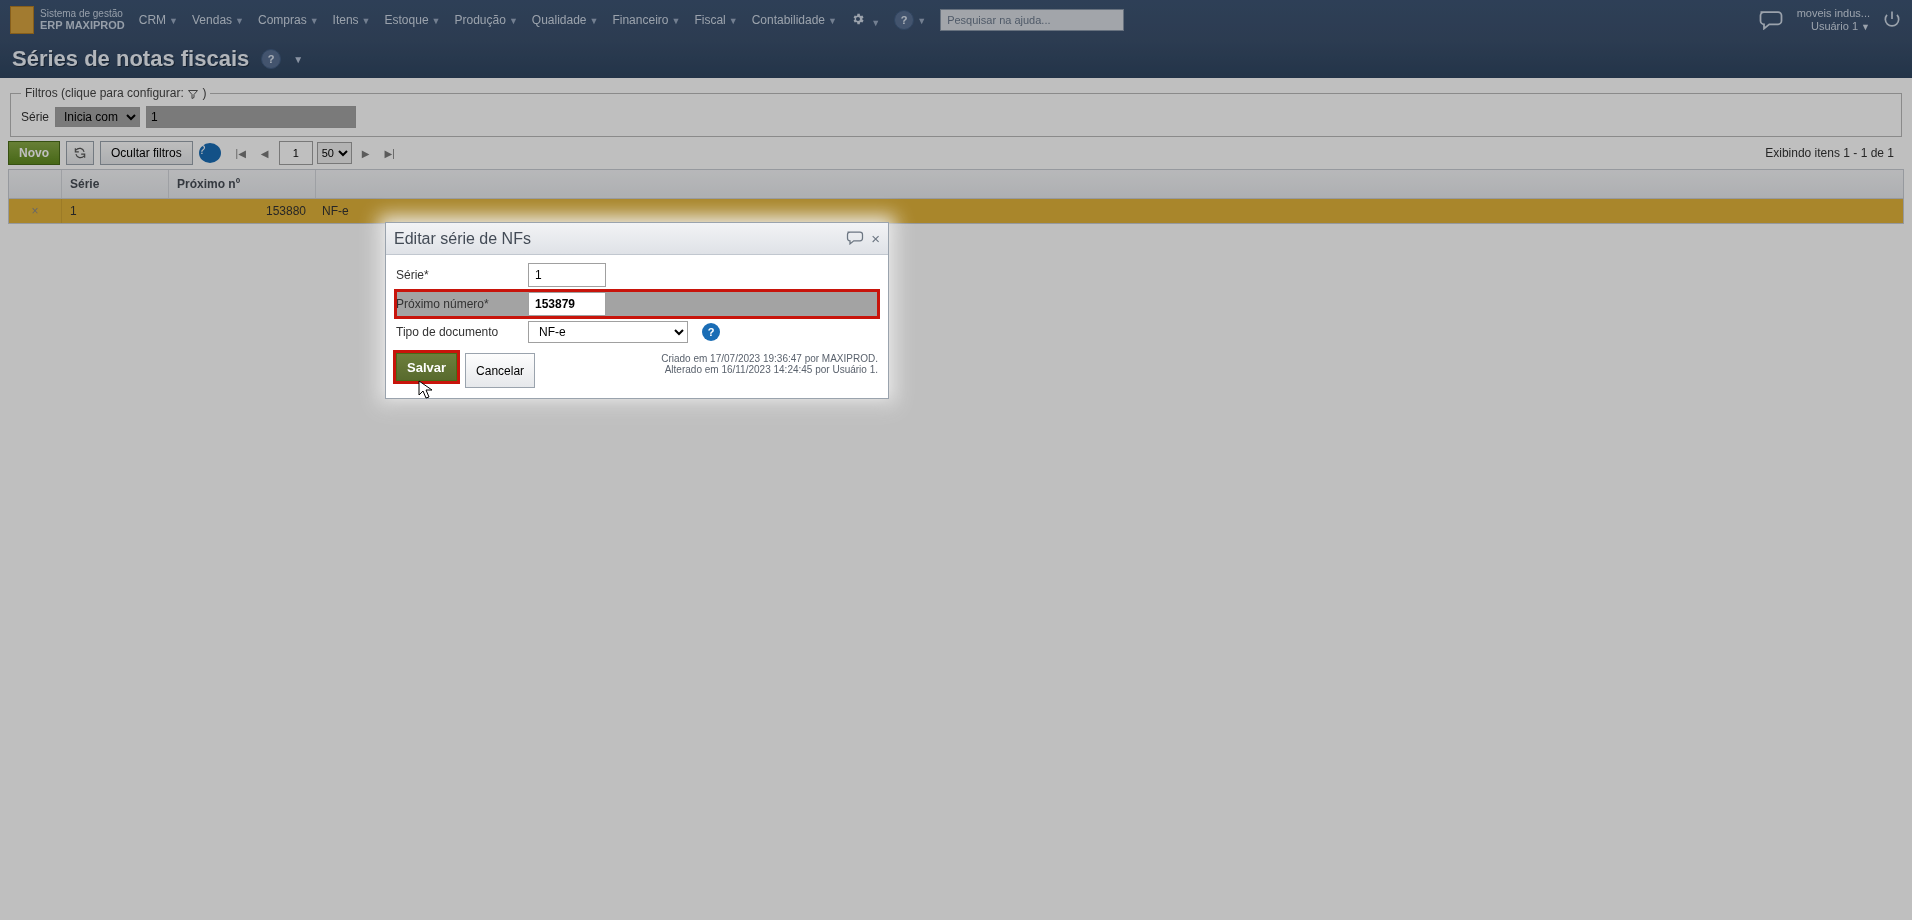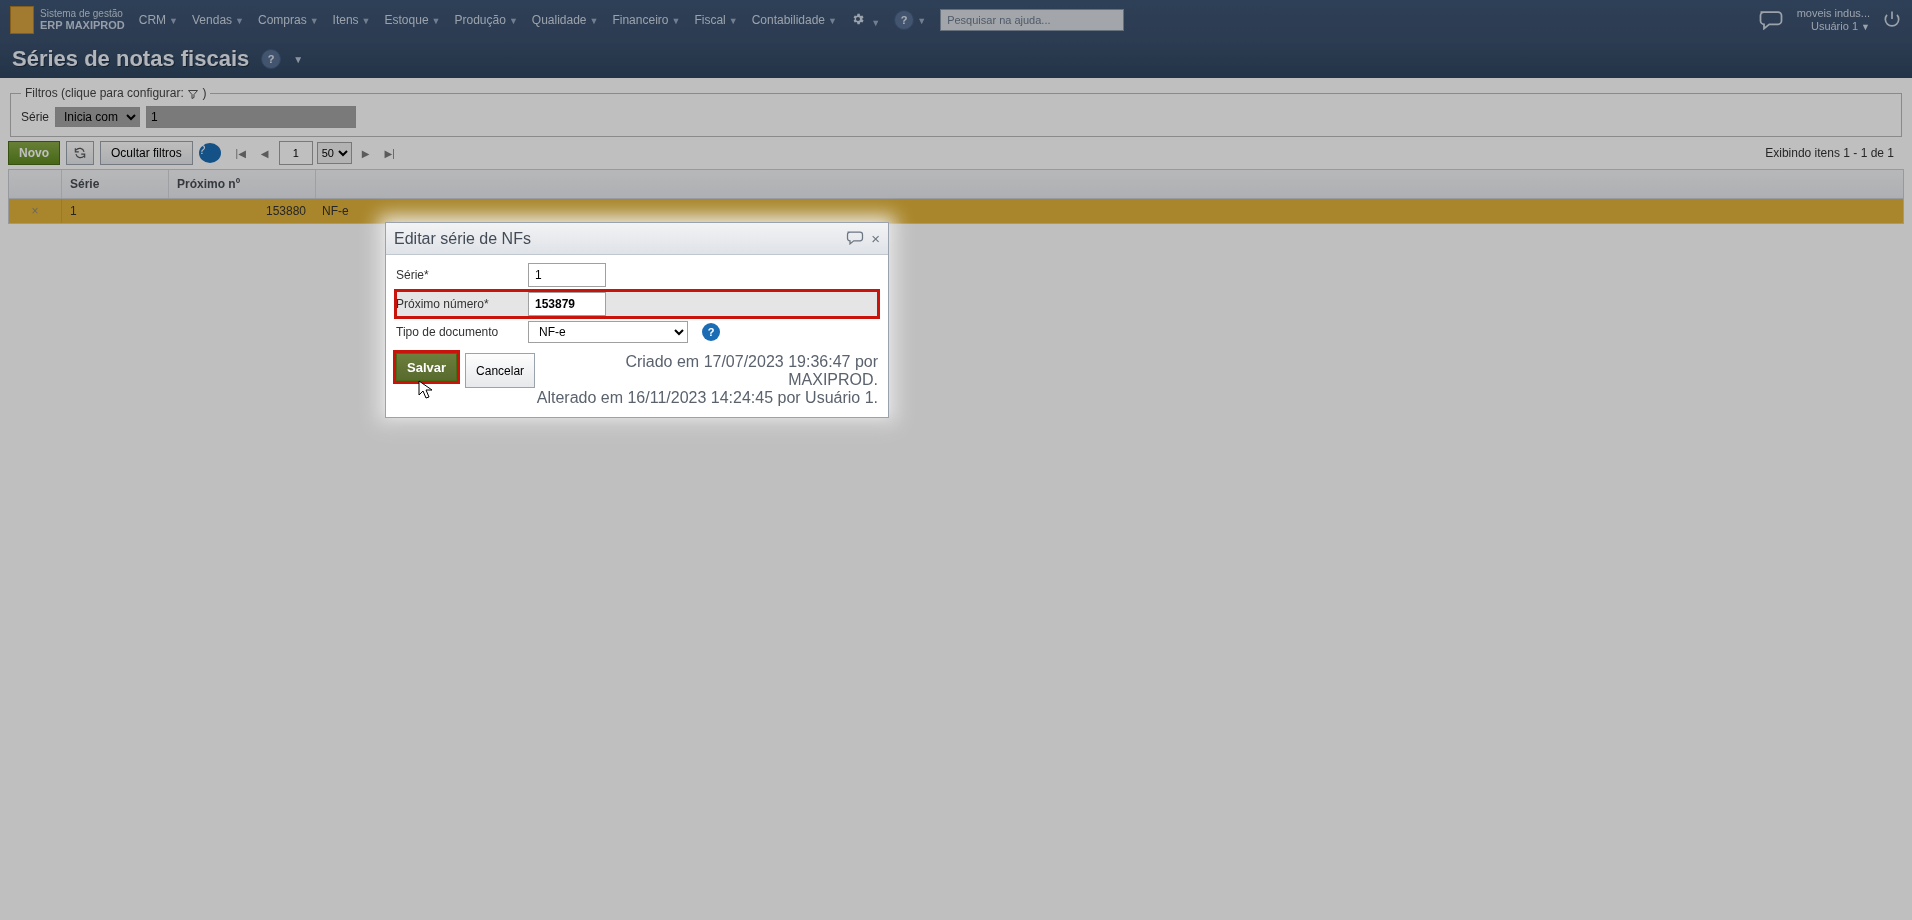--- a/index.html
+++ b/index.html
@@ -65,24 +65,24 @@
   
   .modal { position:absolute; z-index:10; left:385px; top:222px; width:502px; background:#fff; border:1px solid #9aa3ad; box-shadow:0 0 18px 6px rgba(255,255,255,0.9), 0 4px 16px rgba(0,0,0,0.35); }
   .modal-title { background:linear-gradient(#f2f3f5,#dfe2e7); border-bottom:1px solid #c1c7cf; padding:6px 8px; display:flex; align-items:center; }
   .modal-title h3 { margin:0; font-size:16px; font-weight:normal; color:#434b56; flex:1; }
   .modal-title .tbtn { margin-left:6px; color:#6c7682; cursor:pointer; }
   .modal-body { padding:8px 10px 10px; }
   .form-row { display:flex; align-items:center; margin-bottom:4px; }
   .form-row>label { width:132px; font-size:12px; color:#333; }
   .form-row input, .form-row select { font-size:12px; height:22px; border:1px solid #a0a0a0; padding:0 6px; background:#fff; }
   .field-highlight { outline:3px solid #c8140b; outline-offset:-1px; }
-  .form-row.hl { background:#e5e5e5; }
+  .form-row.hl { background:#a3a3a3; }
   .form-row.hl label, .form-row.hl input { position:relative; }
   .modal-foot { display:flex; align-items:flex-start; padding-top:6px; }
-  .modal-foot .meta { margin-left:auto; text-align:right; font-size:16px; color:#5a626d; }
+  .modal-foot .meta { margin-left:auto; text-align:right; font-size:10px; color:#5a626d; }
   .save-wrap { outline:3px solid #c8140b; display:inline-block; }
   .help-blue { width:18px; height:18px; border-radius:50%; background:#1a6db5; color:#fff; display:inline-flex; align-items:center; justify-content:center; font-size:11px; font-weight:bold; margin-left:14px; }
   .cursor { position:absolute; left:418px; top:380px; z-index:20; pointer-events:none; }
   .cursor svg { width:16px; height:20px; }
 </style>
 </head>
 <body>
 
 <div class="topnav">
   <div class="logo-box">

